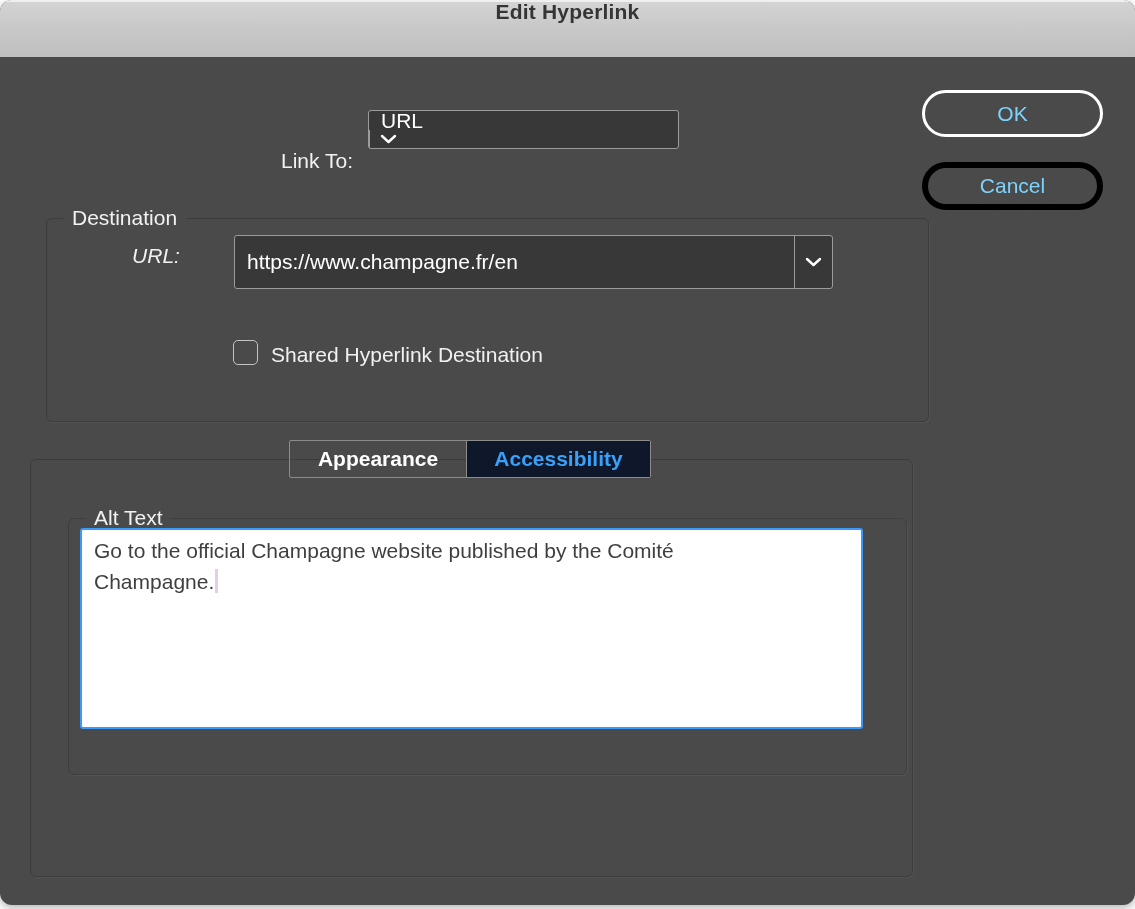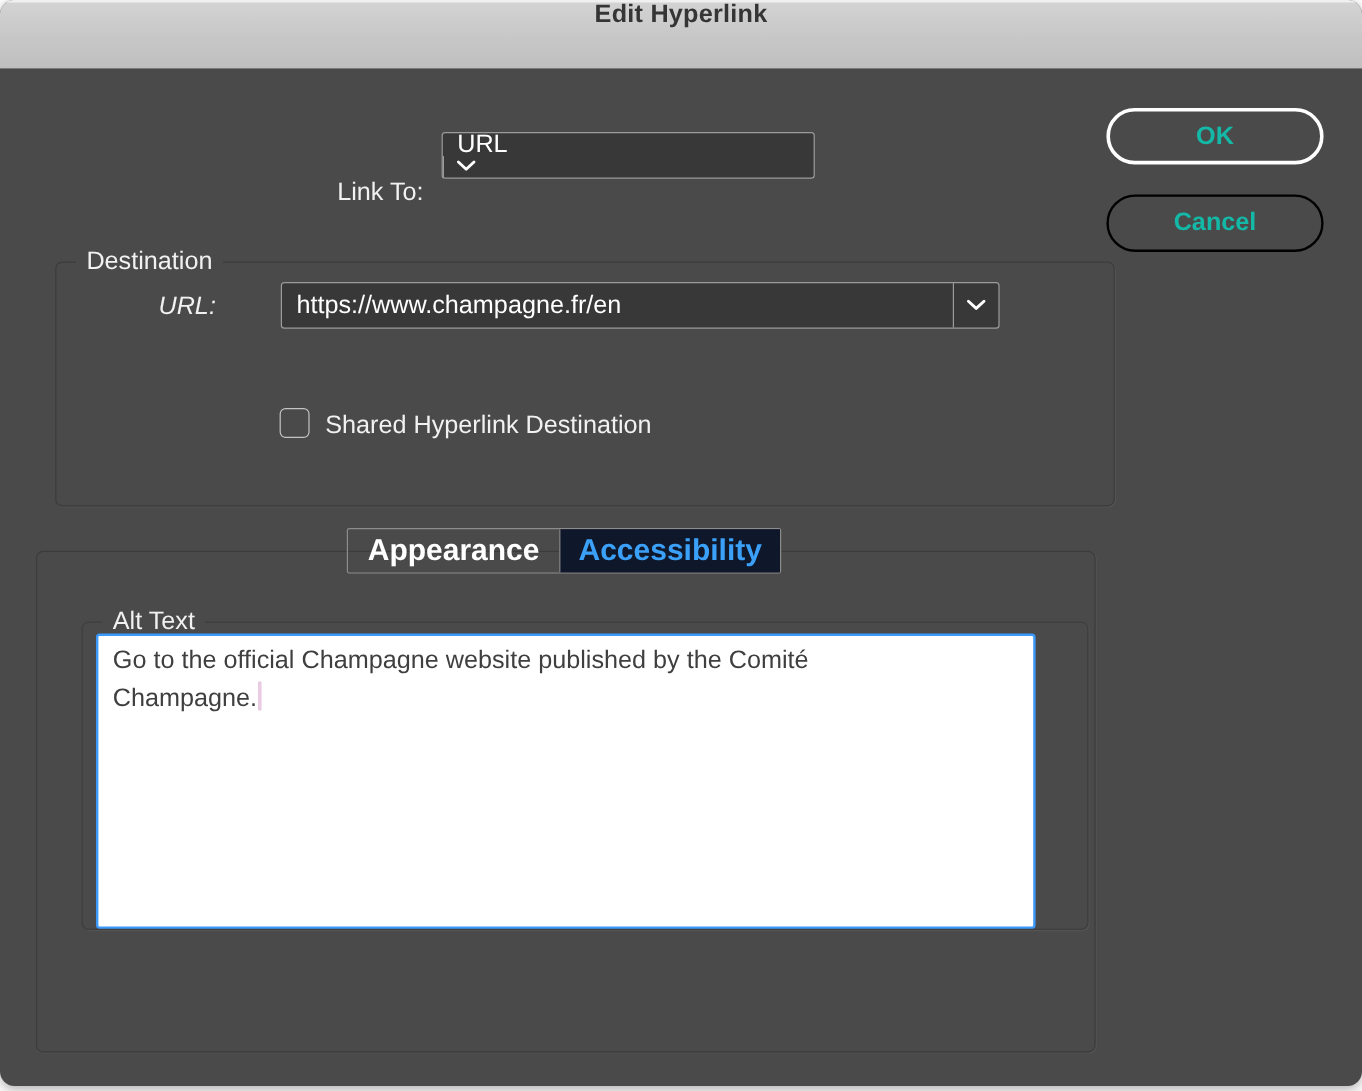--- a/index.html
+++ b/index.html
@@ -19,51 +19,51 @@
   #linkto-label{position:absolute;left:180px;top:117px;width:173px;text-align:right;margin-top:32px;}
   .combo{position:absolute;display:flex;align-items:stretch;background:#383838;
     border:1.5px solid #9B9B9B;border-radius:3px;box-sizing:border-box;cursor:default;}
   #linkto-combo{left:368px;top:110px;width:311px;height:39px;flex-direction:column;}
   .combo-value{flex:1;display:flex;align-items:center;padding-left:12px;color:#ffffff;
     font-size:21px;white-space:nowrap;overflow:hidden;}
   .combo-btn{width:37px;border-left:1.5px solid #9B9B9B;display:flex;align-items:center;justify-content:center;}
 
   
   .btn{position:absolute;display:flex;align-items:center;justify-content:center;background:transparent;
-    color:#14b8a6;font-size:21px;font-weight:700;border-radius:25px;box-sizing:border-box;cursor:default;}
+    color:#7dd3fc;font-size:21px;font-weight:400;border-radius:25px;box-sizing:border-box;cursor:default;}
   #ok-button{left:922px;top:90px;width:181px;height:47px;border:3px solid #ffffff;}
-  #cancel-button{left:922px;top:162px;width:181px;height:48px;border:2px solid #000000;}
+  #cancel-button{left:922px;top:162px;width:181px;height:48px;border:6px solid #000000;}
 
   
   fieldset.group{position:absolute;margin:16px;padding:0;border:1.5px solid #3C3C3C;border-radius:6px;
     box-sizing:border-box;box-shadow:1px 1px 0 rgba(255,255,255,.05);}
   fieldset.group legend{margin-left:16px;padding:0 9px;font-size:21px;line-height:26px;color:#F1F1F1;}
   #dest-fieldset{left:30px;top:189px;width:883px;height:217px;}
   .groupbox{position:absolute;left:30px;top:459px;width:883px;height:418px;border:1.5px solid #3C3C3C;
     border-radius:6px;box-sizing:border-box;box-shadow:1px 1px 0 rgba(255,255,255,.05);}
   #alt-fieldset{left:52px;top:489px;width:839px;height:270px;border-color:#3E3E3E;}
 
   
   #url-label{position:absolute;left:90px;top:244px;width:132px;text-align:center;font-style:italic;}
-  #url-combo{left:234px;top:235px;width:599px;height:39px;}
+  #url-combo{left:234px;top:235px;width:599px;height:54px;}
 
   
   .checkbox{position:absolute;left:233px;top:340px;width:25px;height:25px;border:1.5px solid #C4C4C4;
     border-radius:5px;box-sizing:border-box;background:transparent;}
   #shared-label{position:absolute;left:271px;top:343px;}
 
   
   .tabs{position:absolute;left:289px;top:440px;height:38px;display:flex;border:1.5px solid #8C8C8C;
     border-radius:2px;box-sizing:border-box;z-index:3;background:transparent;}
-  .tab{display:flex;align-items:center;justify-content:center;font-size:25px;font-weight:bold;color:#ffffff;cursor:default;}
+  .tab{display:flex;align-items:center;justify-content:center;font-size:21px;font-weight:bold;color:#ffffff;cursor:default;}
   #tab-appearance{width:176px;}
   #tab-accessibility{width:183px;border-left:1.5px solid #8C8C8C;background:#0f172a;color:#3AA0F8;}
 
   
-  .textbox{position:absolute;left:80px;top:528px;width:783px;height:246px;background:#ffffff;
+  .textbox{position:absolute;left:80px;top:528px;width:783px;height:201px;background:#ffffff;
     border:2px solid #3B99FC;border-radius:3px;box-sizing:border-box;padding:5px 12px;
     color:#3F3F3F;font-size:21px;line-height:31px;cursor:text;}
   .caret{display:inline-block;width:3px;height:24px;background:#E9CCE4;vertical-align:-4px;margin-left:1px;}
 </style>
 </head>
 <body>
 
 <div class="stage">
   <div class="dialog">
 

